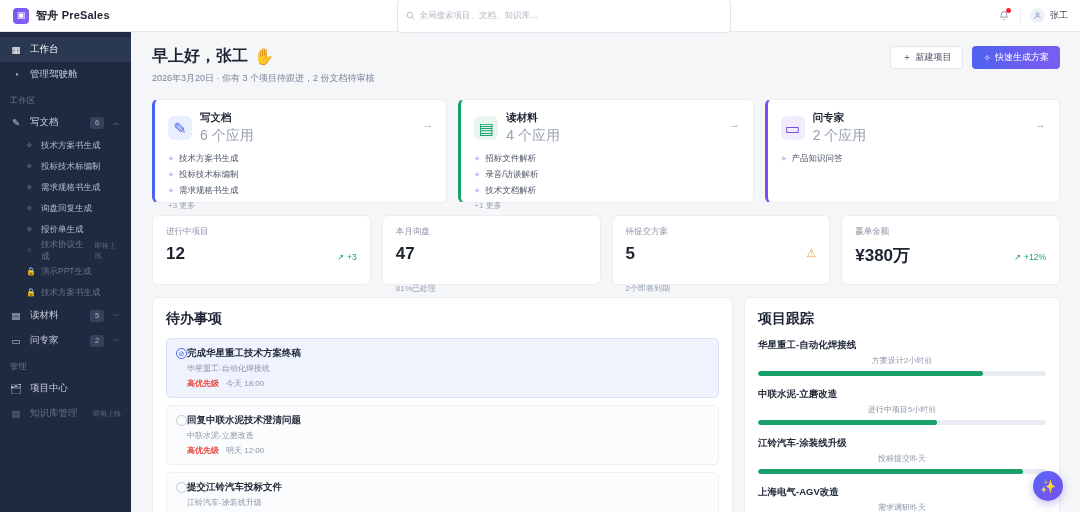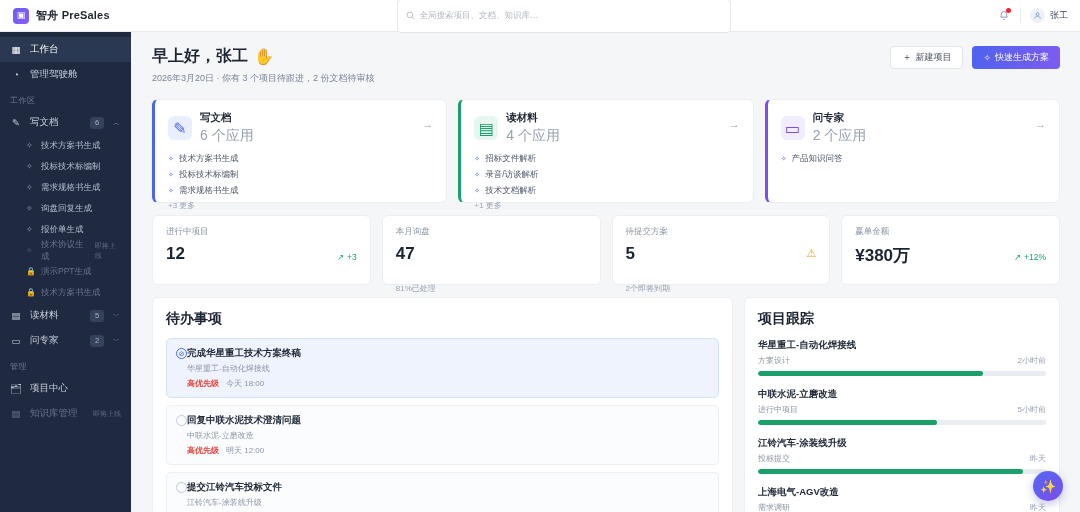--- a/index.html
+++ b/index.html
@@ -146,21 +146,21 @@
   .todo-title { font-size: 9.5px; font-weight: bold; color: #232b3a; }
   .todo-proj { font-size: 8px; color: #8d96a7; margin-top: 3px; }
   .todo-meta { display: flex; align-items: center; gap: 7px; margin-top: 4px; }
   .prio { font-size: 8px; font-weight: bold; }
   .prio-high { color: #e8453c; }
   .prio-mid { color: #f08c20; }
   .todo-due { font-size: 8px; color: #8d96a7; }
 
   .track-list { margin-top: 11px; display: flex; flex-direction: column; gap: 12px; }
   .trk-name { font-size: 9.5px; font-weight: bold; color: #232b3a; }
-  .trk-row { display: flex; justify-content: space-between; align-items: center; margin-top: 3px; }
+  .trk-row { display: flex; justify-content: center; align-items: center; margin-top: 3px; }
   .trk-stage { font-size: 8px; color: #8d96a7; }
   .trk-time { font-size: 8px; color: #98a1b2; }
   .bar { height: 5px; border-radius: 3px; background: #e9ecf0; margin-top: 5px; overflow: hidden; }
   .bar-fill { height: 100%; border-radius: 3px; background: #1aa06a; }
 
   
   .fab {
     position: absolute; right: 17px; bottom: 11px; width: 30px; height: 30px;
     border-radius: 50%; background: linear-gradient(140deg, #5468f2, #7b4df0);
     display: flex; align-items: center; justify-content: center;

